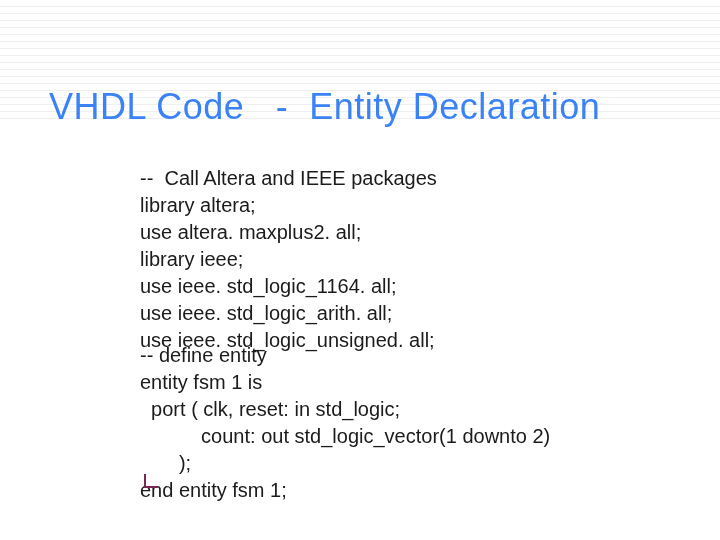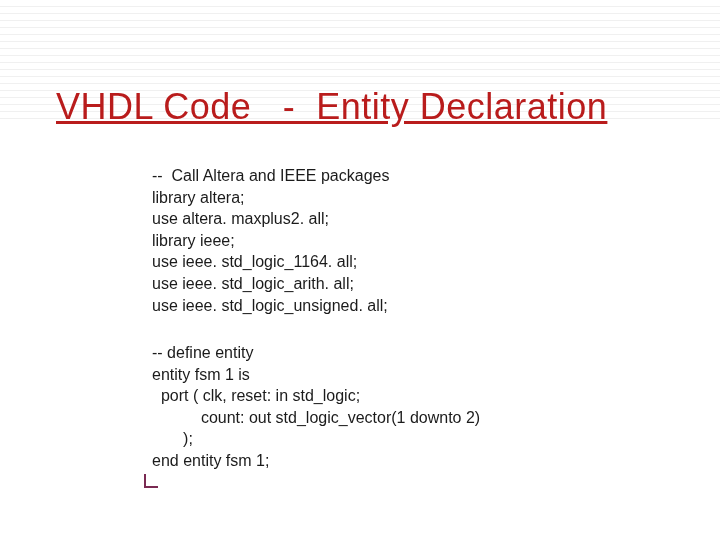--- a/index.html
+++ b/index.html
@@ -22,32 +22,31 @@
       to bottom,
       #ffffff 0px,
       #ffffff 6px,
       #f0f0f0 6px,
       #f0f0f0 7px
     );
   }
   .slide-title {
     position: absolute;
     top: 86px;
-    left: 56px;
+    left: 49px;
     font-size: 36px;
-    color: #b91c1c;
+    color: #3b82f6;
     font-weight: normal;
     letter-spacing: 0.5px;
     white-space: pre;
-    text-decoration: underline;
   }
   .code-block {
     position: absolute;
-    left: 152px;
-    font-size: 16px;
+    left: 140px;
+    font-size: 20px;
     color: #1b1b1b;
     line-height: 1.35;
     white-space: pre;
     font-family: Verdana, Tahoma, Geneva, sans-serif;
   }
   .block1 { top: 165px; }
   .block2 { top: 342px; }
   .corner-accent {
     position: absolute;
     left: 144px;

